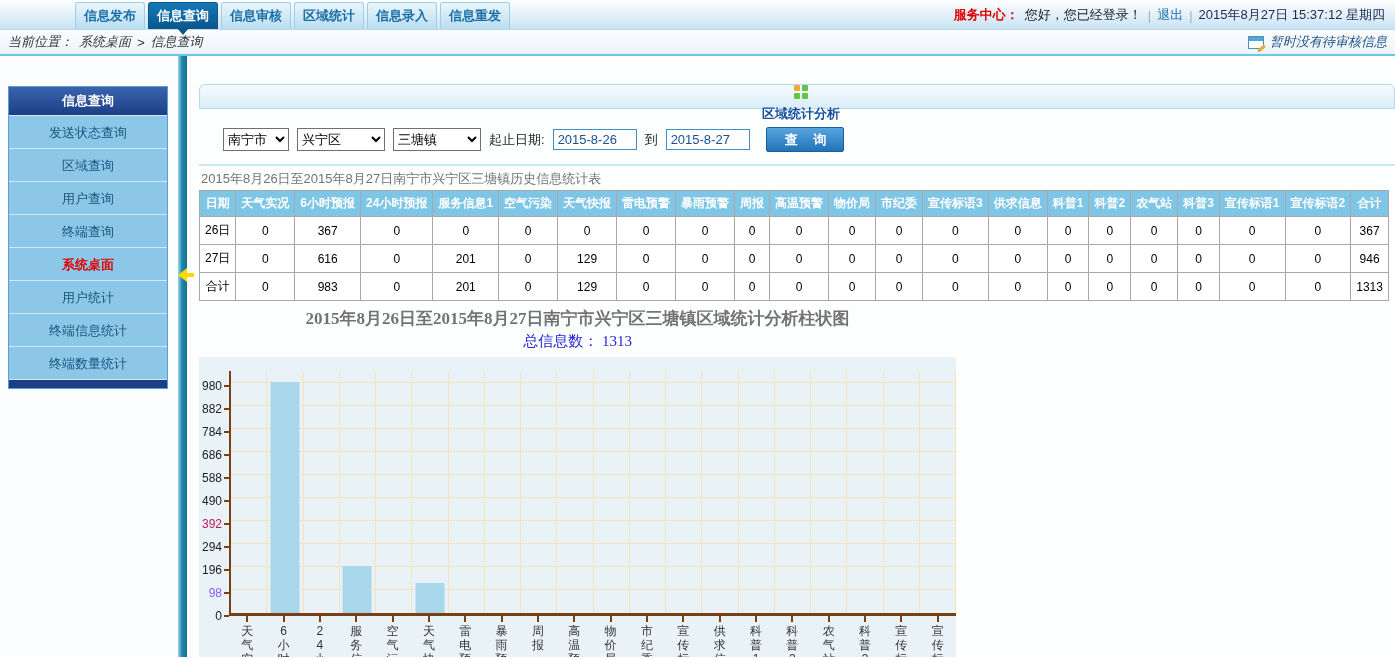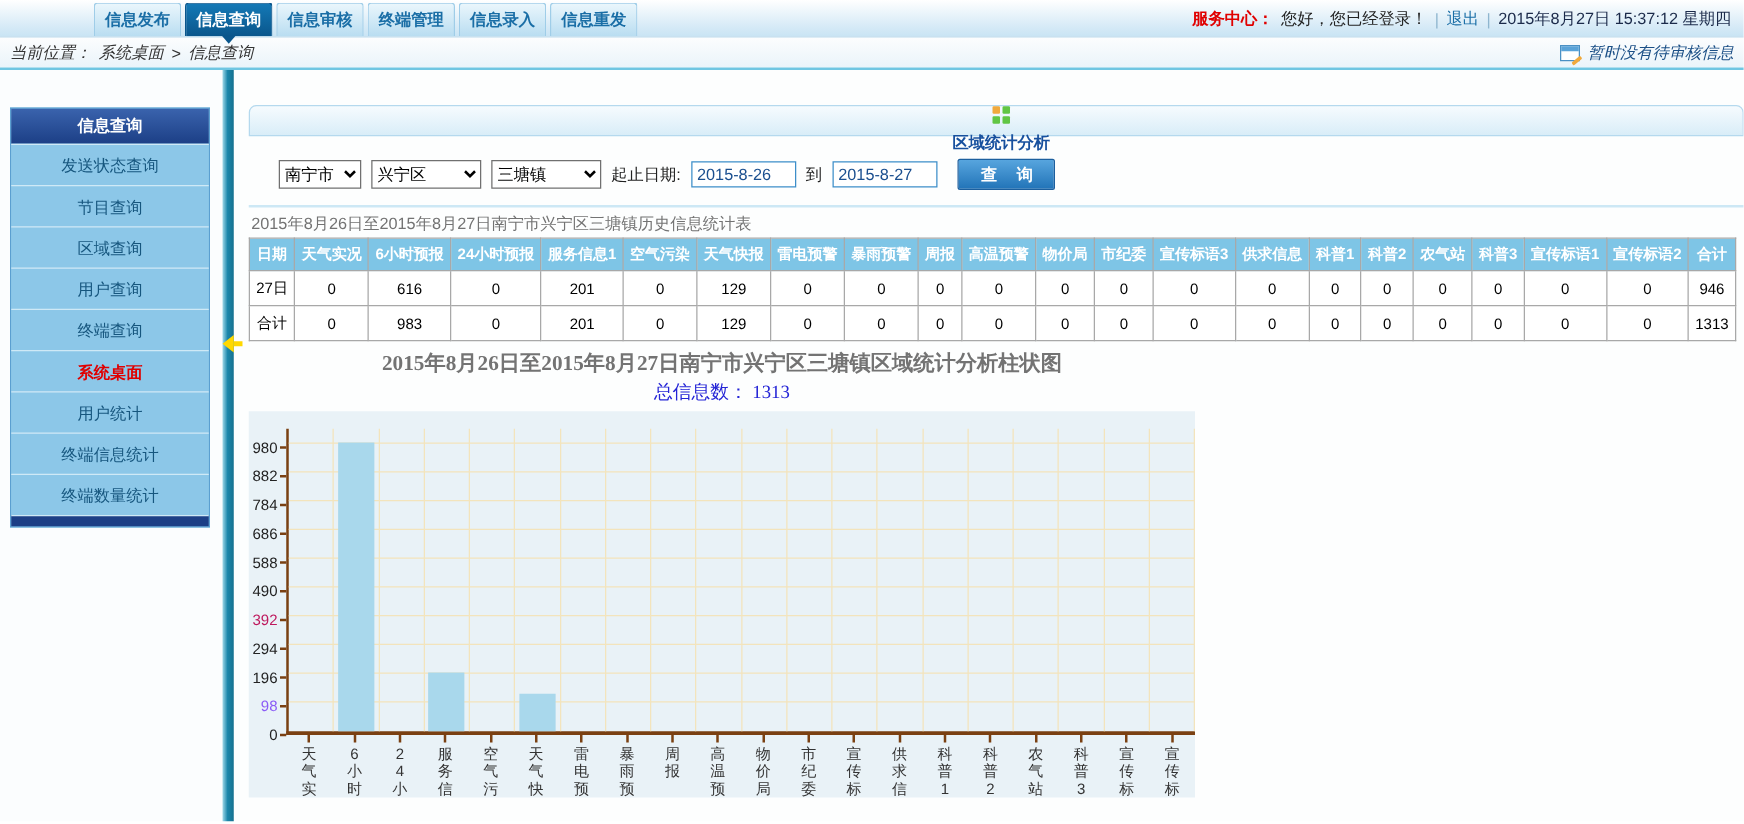--- a/index.html
+++ b/index.html
@@ -106,21 +106,21 @@
   .x-ch { display:block; }
 </style>
 </head>
 <body>
 
 <div class="topnav">
   <div class="tabs" id="nav-tabs">
       <div class="tab">信息发布</div>
       <div class="tab active">信息查询</div>
       <div class="tab">信息审核</div>
-      <div class="tab">终端管理</div>
+      <div class="tab">区域统计</div>
       <div class="tab">信息录入</div>
       <div class="tab">信息重发</div>
     </div>
   <div class="top-right">
     <span class="svc-label">服务中心：</span>
     <span>您好，您已经登录！</span>
     <span class="sep">|</span>
     <a class="logout-link">退出</a>
     <span class="sep">|</span>
     <span class="datetime">2015年8月27日  15:37:12  星期四</span>
@@ -140,21 +140,20 @@
   </div>
 </div>
 
 <div class="page-body">
 
   <div class="sidebar-region">
     <div class="menu">
       <div class="menu-header">信息查询</div>
       <div id="menu-items">
           <div class="menu-item">发送状态查询</div>
-          <div class="menu-item">节目查询</div>
           <div class="menu-item">区域查询</div>
           <div class="menu-item">用户查询</div>
           <div class="menu-item">终端查询</div>
           <div class="menu-item active">系统桌面</div>
           <div class="menu-item">用户统计</div>
           <div class="menu-item">终端信息统计</div>
           <div class="menu-item">终端数量统计</div>
         </div>
       <div class="menu-footer"></div>
     </div>
@@ -212,20 +211,44 @@
             <th>科普1</th>
             <th>科普2</th>
             <th>农气站</th>
             <th>科普3</th>
             <th>宣传标语1</th>
             <th>宣传标语2</th>
             <th>合计</th>
           </tr>
         </thead>
         <tbody>
+          <tr>
+            <td>26日</td>
+            <td>0</td>
+            <td>367</td>
+            <td>0</td>
+            <td>0</td>
+            <td>0</td>
+            <td>0</td>
+            <td>0</td>
+            <td>0</td>
+            <td>0</td>
+            <td>0</td>
+            <td>0</td>
+            <td>0</td>
+            <td>0</td>
+            <td>0</td>
+            <td>0</td>
+            <td>0</td>
+            <td>0</td>
+            <td>0</td>
+            <td>0</td>
+            <td>0</td>
+            <td>367</td>
+          </tr>
           <tr>
             <td>27日</td>
             <td>0</td>
             <td>616</td>
             <td>0</td>
             <td>201</td>
             <td>0</td>
             <td>129</td>
             <td>0</td>
             <td>0</td>

